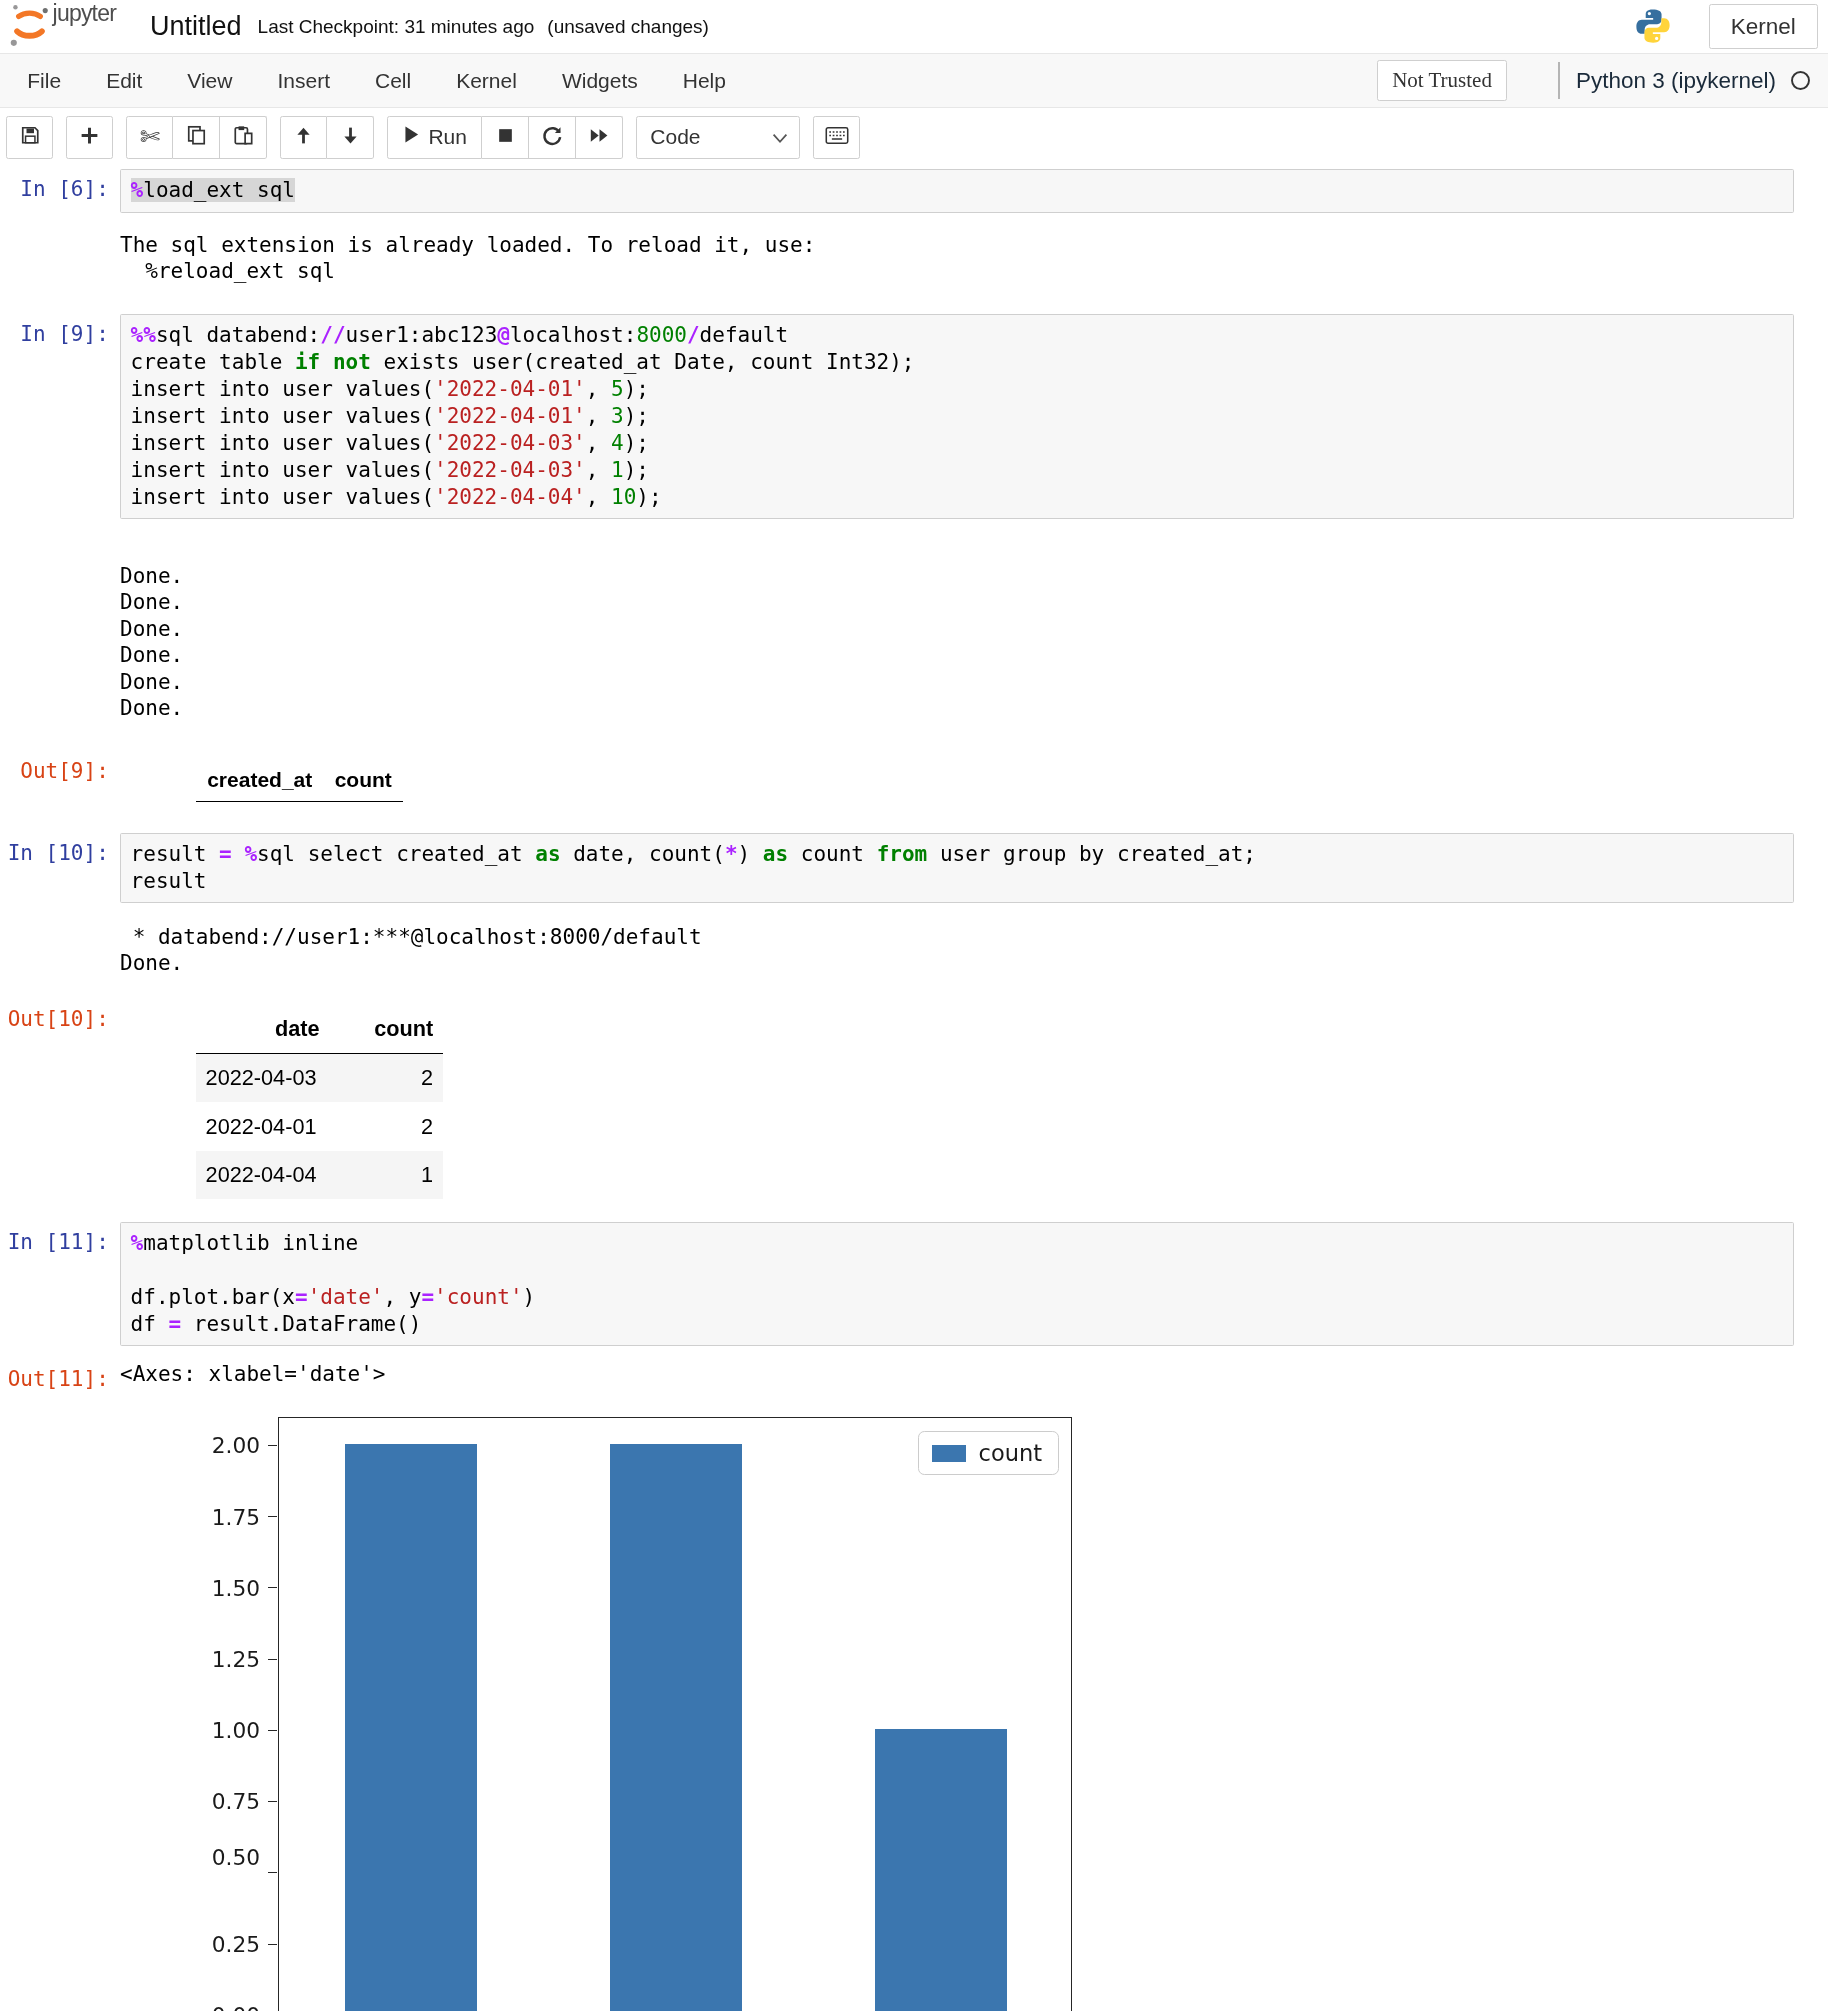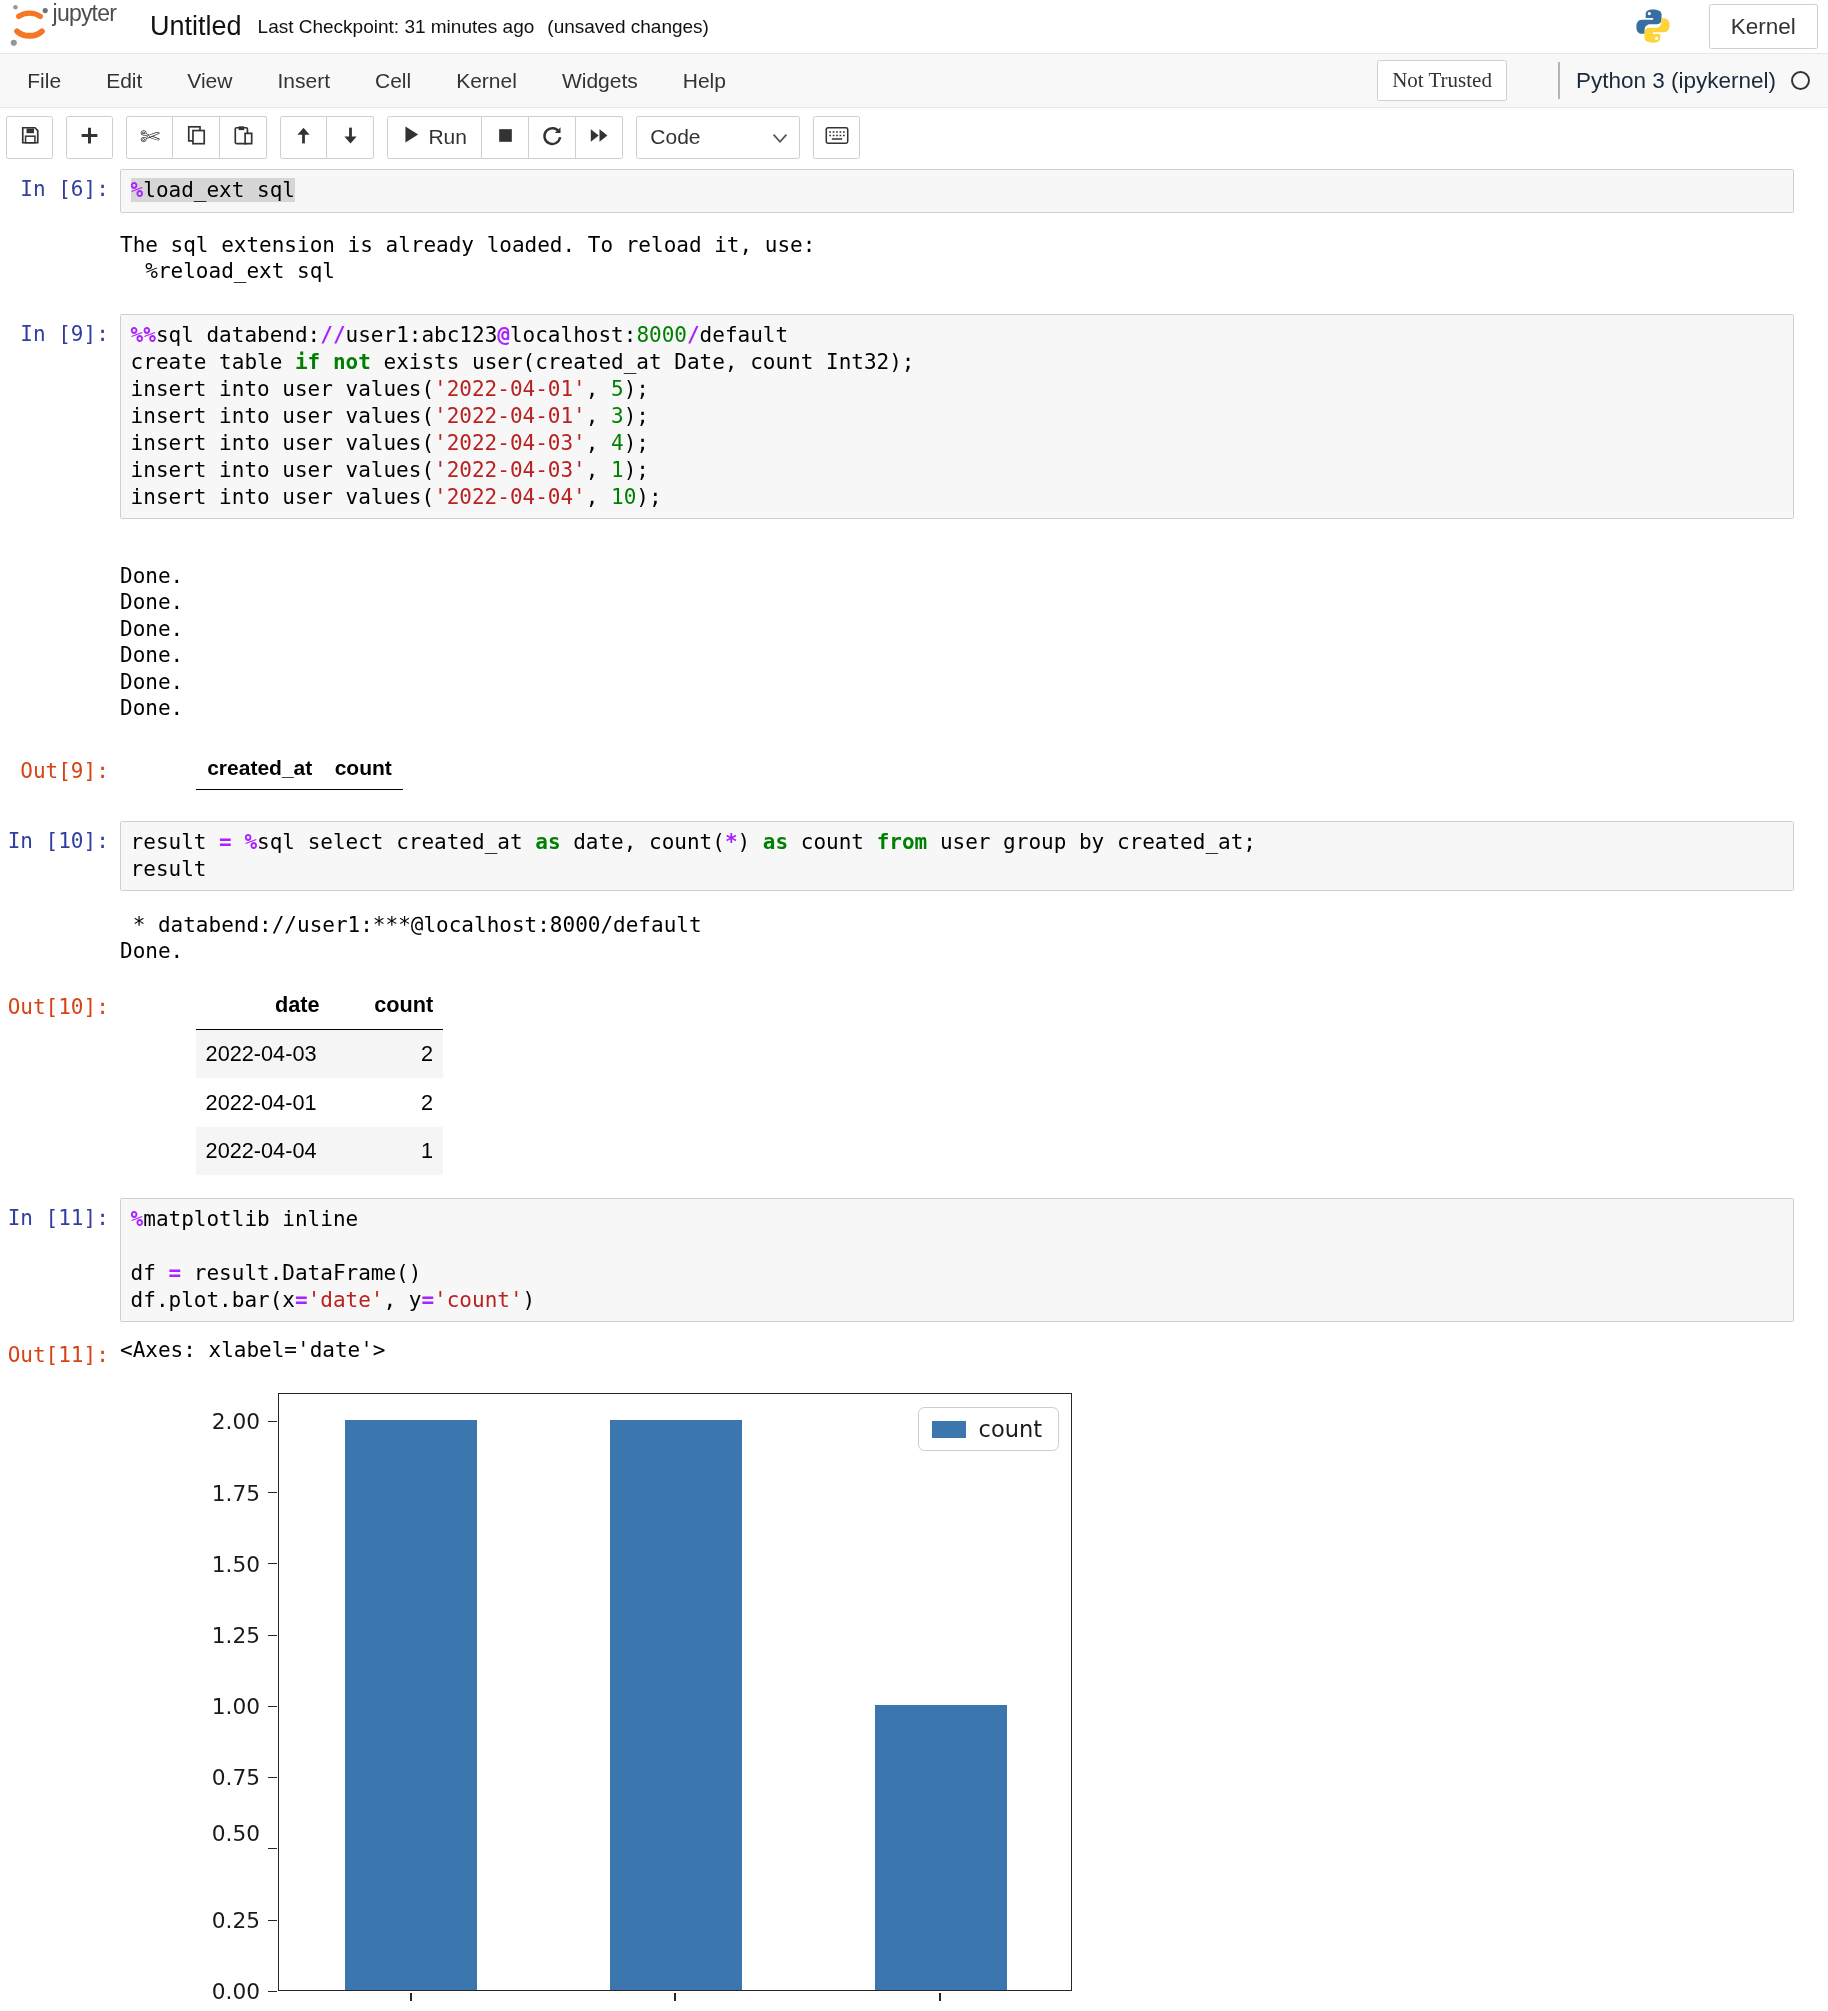--- a/index.html
+++ b/index.html
@@ -60,21 +60,21 @@
   .m-t-out9 { margin-top:29px; }
   .m-t-cell3 { margin-top:30.5px; }
   .m-t-sel  { margin-top:19px; }
   .m-t-out10 { margin-top:22.5px; }
   .m-t-cell4 { margin-top:22.5px; }
   .m-t-out11 { margin-top:13px; }
   .m-t-chart { margin-top:22.5px; }
 
   
   .tbl-wrap { margin-left:76px; }
-  table.resultset, table.dataframe { border-collapse:collapse; font-family:"Liberation Sans", sans-serif; }
+  table.resultset, table.dataframe { border-collapse:collapse; font-family:"Liberation Sans", sans-serif;margin-top:12px; }
   table.resultset th { font-size:21px; font-weight:bold; padding:4.8px 11.2px 9.6px 11.2px; border-bottom:1.6px solid #000; text-align:center; }
   table.dataframe th { font-size:21.7px; font-weight:bold; padding:4.8px 9.6px 11.2px 9.6px; border-bottom:1.6px solid #000; text-align:right; }
   table.dataframe th.th-date { padding-right:45px; }
   table.dataframe td { font-size:21.7px; padding:11.2px 9.6px; }
   table.dataframe td.td-date { text-align:left; padding-right:48px; }
   table.dataframe td.td-num { text-align:right; }
   table.dataframe tbody tr:nth-child(odd) td { background:#f5f5f5; }
 
   
   .chart-wrap { position:relative; margin-left:209px; width:882px; height:962px; font-family:"DejaVu Sans", sans-serif; color:#1a1a1a; }
@@ -333,22 +333,22 @@
           </div>
         </div>
     </div>
 
     <div class="cell-row m-t-cell4">
       <div class="prompt in">In [11]:</div>
       <div class="cell-content">
           <div class="input-area">
             <div class="cm-line"><span><span class="tok-o">%</span><span>matplotlib inline</span></span></div>
             <div class="cm-line"><span>&nbsp;</span></div>
+            <div class="cm-line"><span><span>df.plot.bar(x</span><span class="tok-o">=</span><span class="tok-s">'date'</span><span>, y</span><span class="tok-o">=</span><span class="tok-s">'count'</span><span>)</span></span></div>
             <div class="cm-line"><span><span>df </span><span class="tok-o">=</span><span> result.DataFrame()</span></span></div>
-            <div class="cm-line"><span><span>df.plot.bar(x</span><span class="tok-o">=</span><span class="tok-s">'date'</span><span>, y</span><span class="tok-o">=</span><span class="tok-s">'count'</span><span>)</span></span></div>
           </div>
         </div>
     </div>
     <div class="cell-row m-t-out11">
       <div class="prompt out">Out[11]:</div>
       <div class="cell-content">
           <div class="stream">&lt;Axes: xlabel='date'&gt;</div>
         </div>
     </div>
 

